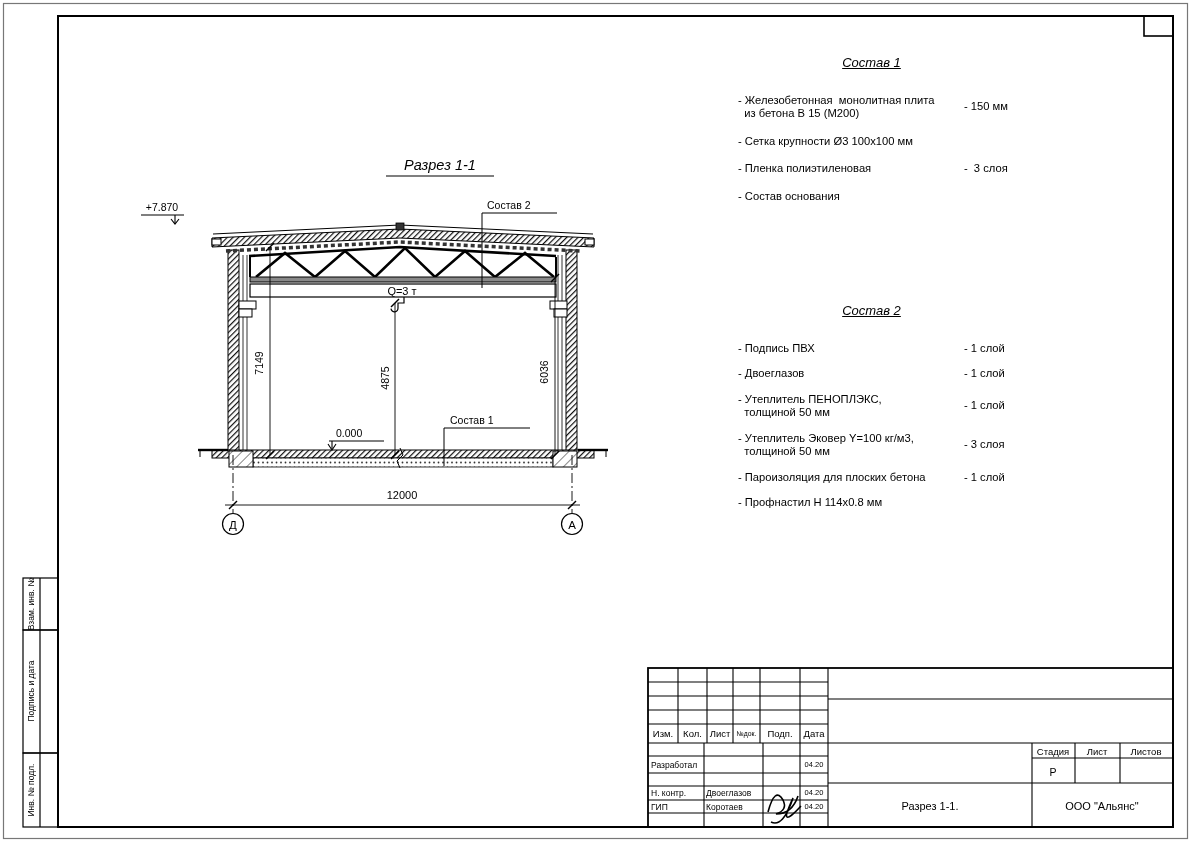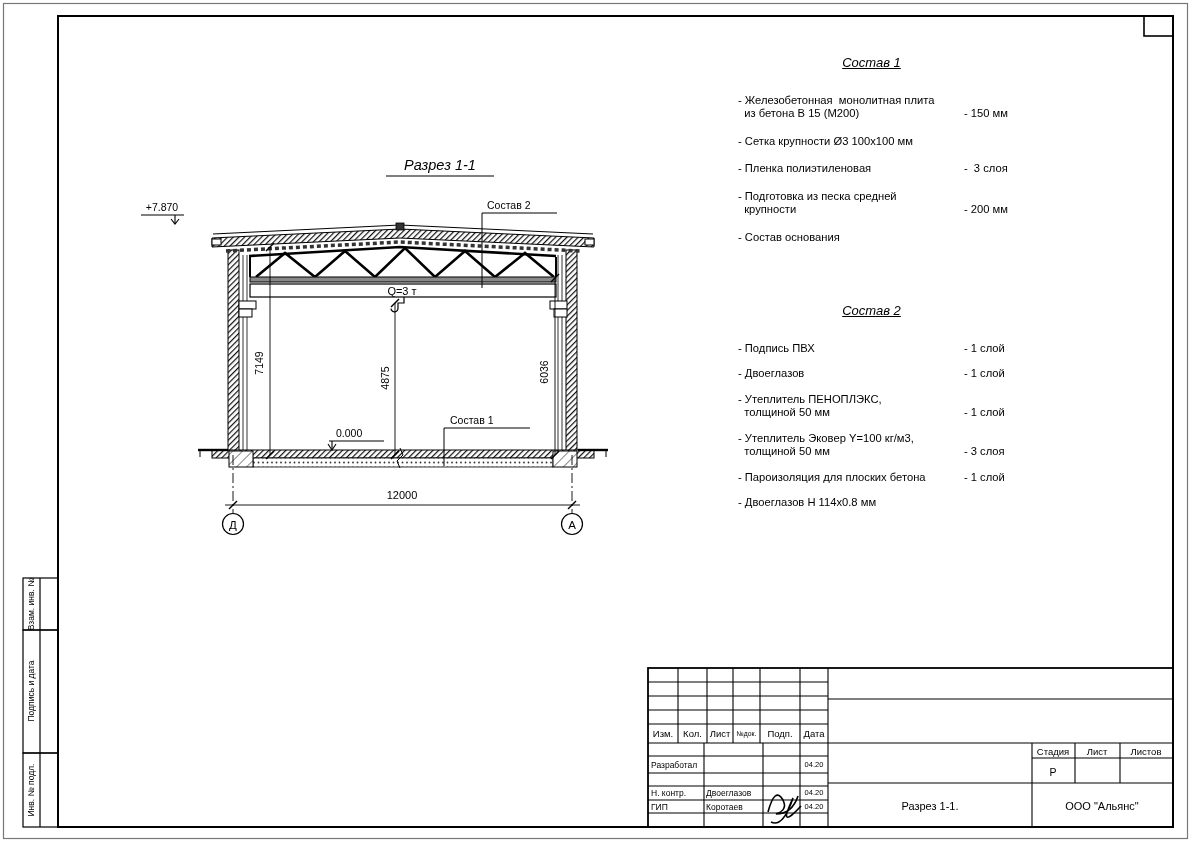--- a/index.html
+++ b/index.html
@@ -3,21 +3,21 @@
 <meta charset="utf-8">
 <style>
   html,body{margin:0;padding:0;background:#fff;}
   .sheet{position:relative;width:1191px;height:842px;background:#fff;overflow:hidden;
          font-family:"Liberation Sans",sans-serif;color:#000;}
   .sheet svg text{font-family:"Liberation Sans",sans-serif;fill:#000;}
   .overlay{position:absolute;left:0;top:0;}
   .speclist{position:absolute;width:303px;font-size:11.2px;line-height:13.5px;}
   .speclist .heading{text-align:center;font-style:italic;text-decoration:underline;
                      font-size:13px;margin-bottom:24px;}
-  .speclist .row{display:flex;align-items:flex-end;}
+  .speclist .row{display:flex;align-items:center;}
   .speclist .name{width:237px;white-space:pre-wrap;}
   .speclist .value{width:62px;white-space:pre;}
   .s1 .row{margin-bottom:14px;}
   .s2 .row{margin-bottom:12px;}
 </style>
 </head>
 <body>
 
 <div class="sheet">
 
@@ -251,25 +251,20 @@
     </div>
     <div class="row">
       <div class="name">- Сетка крупности Ø3 100х100 мм</div>
       <div class="value"></div>
     </div>
     <div class="row">
       <div class="name">- Пленка полиэтиленовая</div>
       <div class="value">-  3 слоя</div>
     </div>
     <div class="row">
-      <div class="name">- Подготовка из песка средней
-  крупности</div>
-      <div class="value">- 200 мм</div>
-    </div>
-    <div class="row">
       <div class="name">- Состав основания</div>
       <div class="value"></div>
     </div>
   </div>
 </div>
 
 <div class="speclist s2" style="left:720px;top:304px;">
   <div class="heading">Состав 2</div>
   <div style="margin-left:18px;">
     <div class="row">
@@ -288,19 +283,19 @@
     <div class="row">
       <div class="name">- Утеплитель Эковер Y=100 кг/м3,
   толщиной 50 мм</div>
       <div class="value">- 3 слоя</div>
     </div>
     <div class="row">
       <div class="name">- Пароизоляция для плоских бетона</div>
       <div class="value">- 1 слой</div>
     </div>
     <div class="row">
-      <div class="name">- Двоеглазов Н 114х0.8 мм</div>
+      <div class="name">- Профнастил Н 114х0.8 мм</div>
       <div class="value"></div>
     </div>
   </div>
 </div>
 
 </div>
 
 </body></html>

